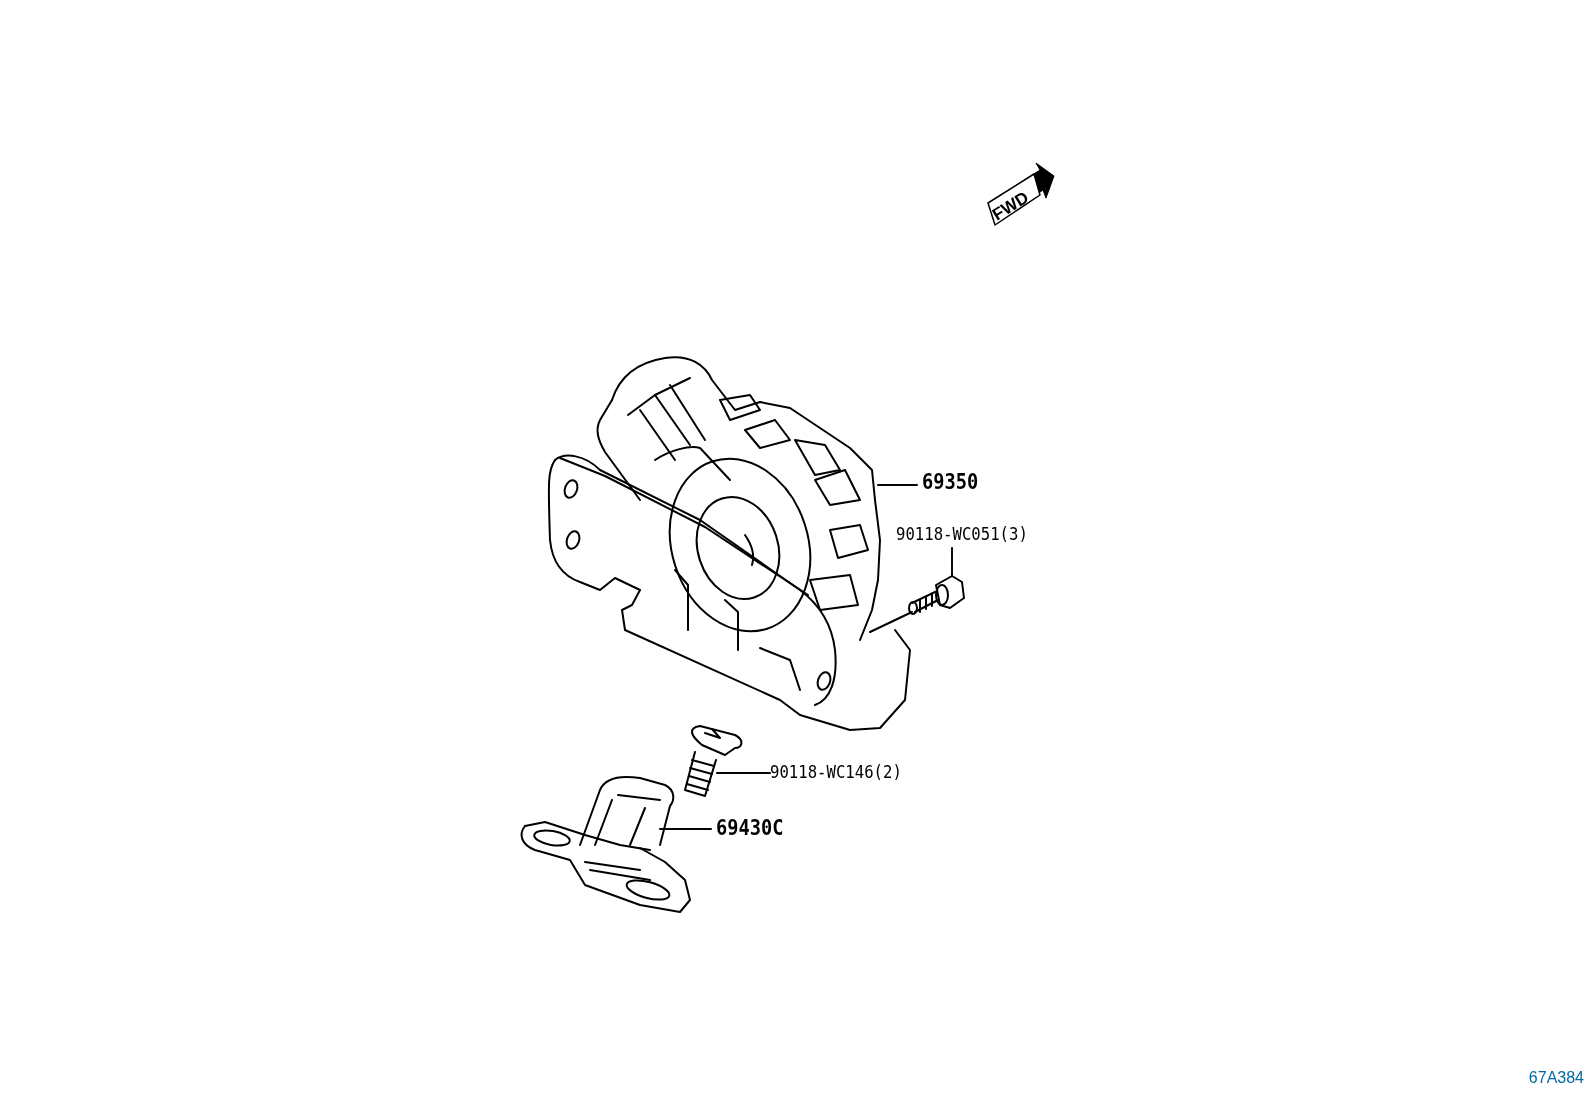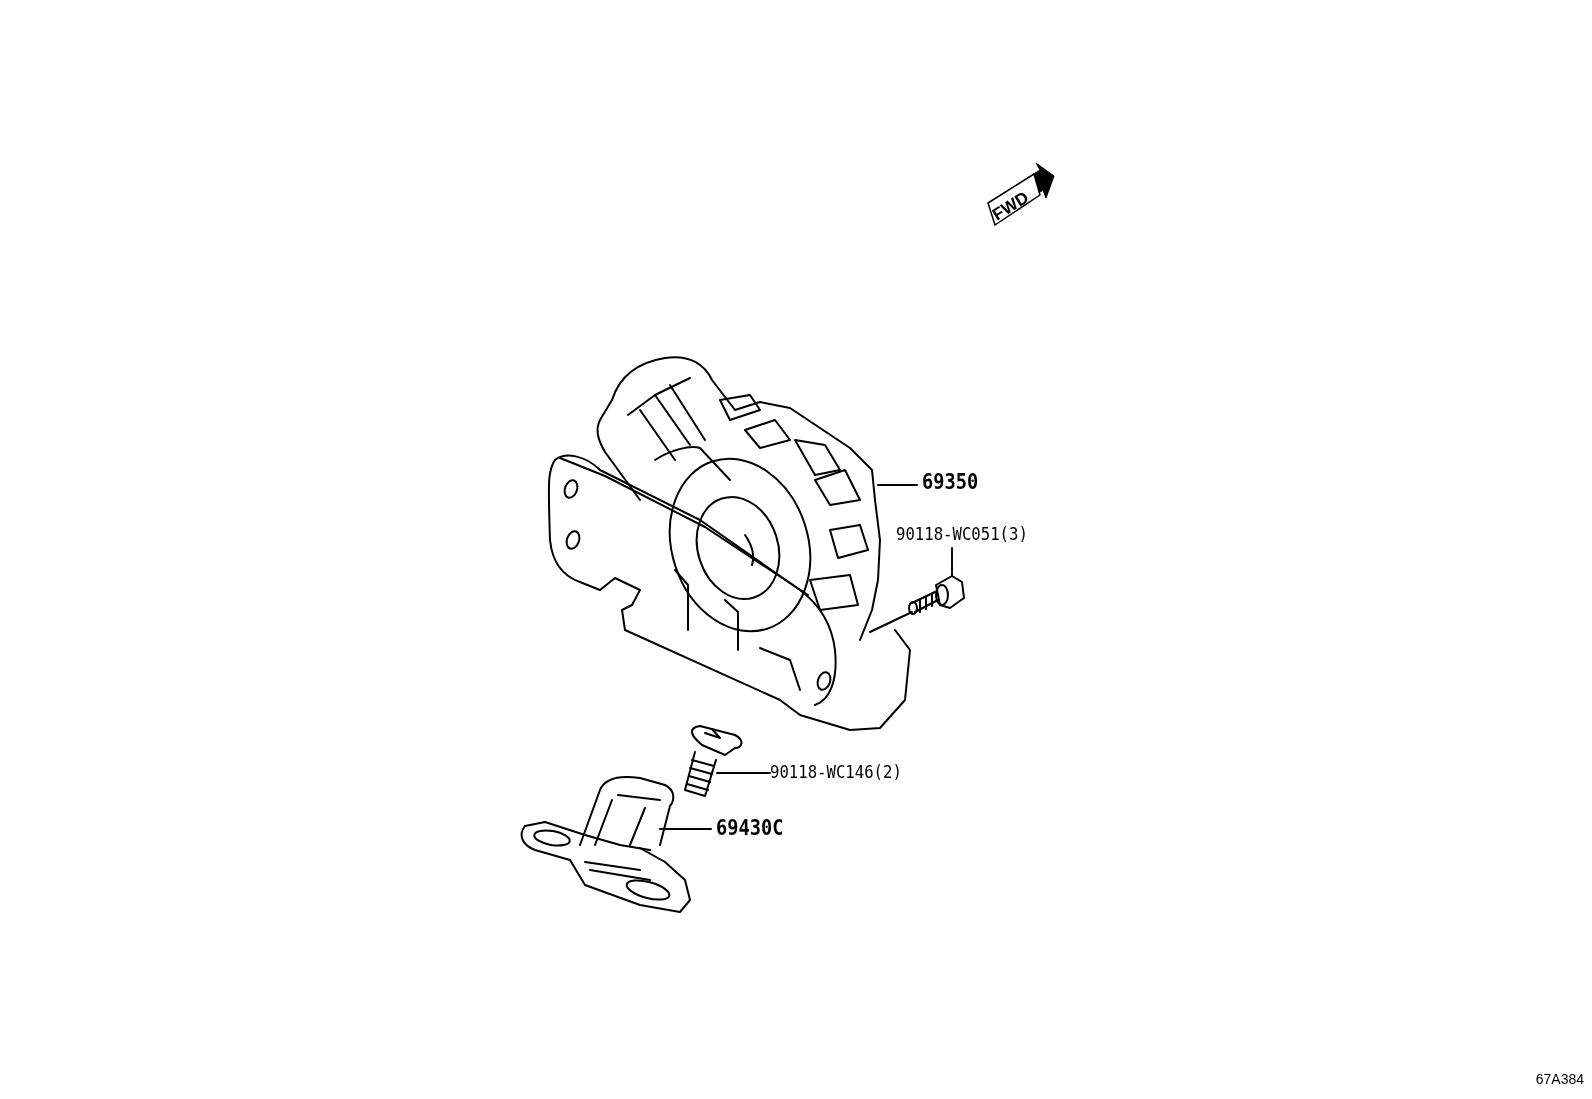--- a/index.html
+++ b/index.html
@@ -10,22 +10,22 @@
       font-family: "DejaVu Sans Mono", "Liberation Mono", monospace;
       color: #000;
       white-space: nowrap;
       line-height: 1;
     }
     .label.big { font-size: 22px; font-weight: bold; transform: scaleX(0.85); transform-origin: left top; }
     .label.small { font-size: 17px; transform: scaleX(0.92); transform-origin: left top; }
     .figid {
       position: absolute;
       font-family: "Liberation Sans", sans-serif;
-      font-size: 14px;
-      color: #000000;
+      font-size: 16px;
+      color: #0369a1;
       right: 8px; bottom: 12px;
     }
     .part { cursor: pointer; }
   </style>
 </head>
 <body>
 
 <svg id="canvas" viewBox="0 0 1592 1099" xmlns="http://www.w3.org/2000/svg" fill="none" stroke="#000" stroke-width="2" stroke-linejoin="round" stroke-linecap="round">
 
   <g>

